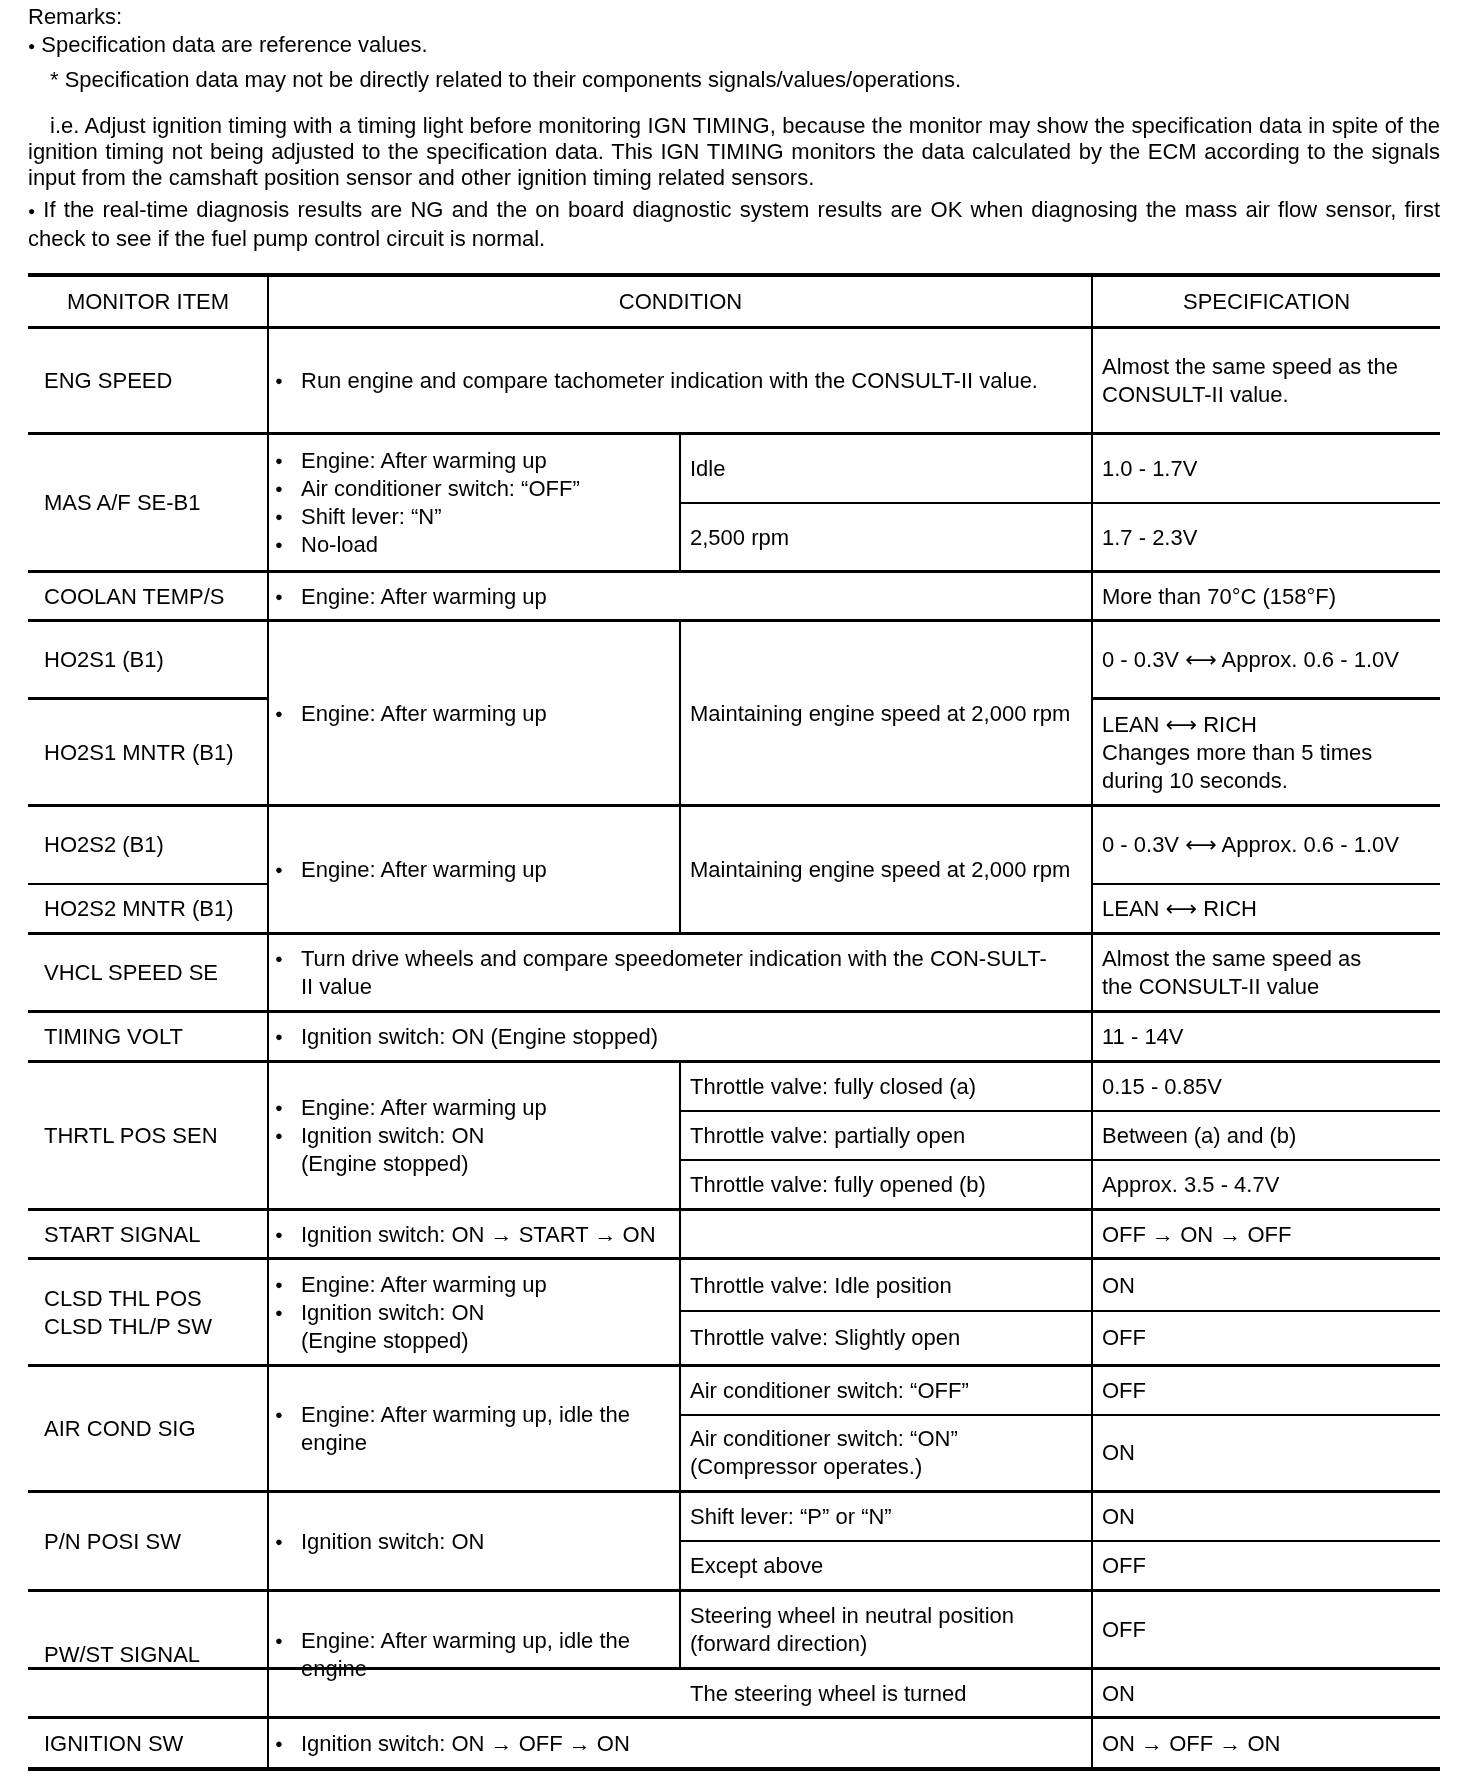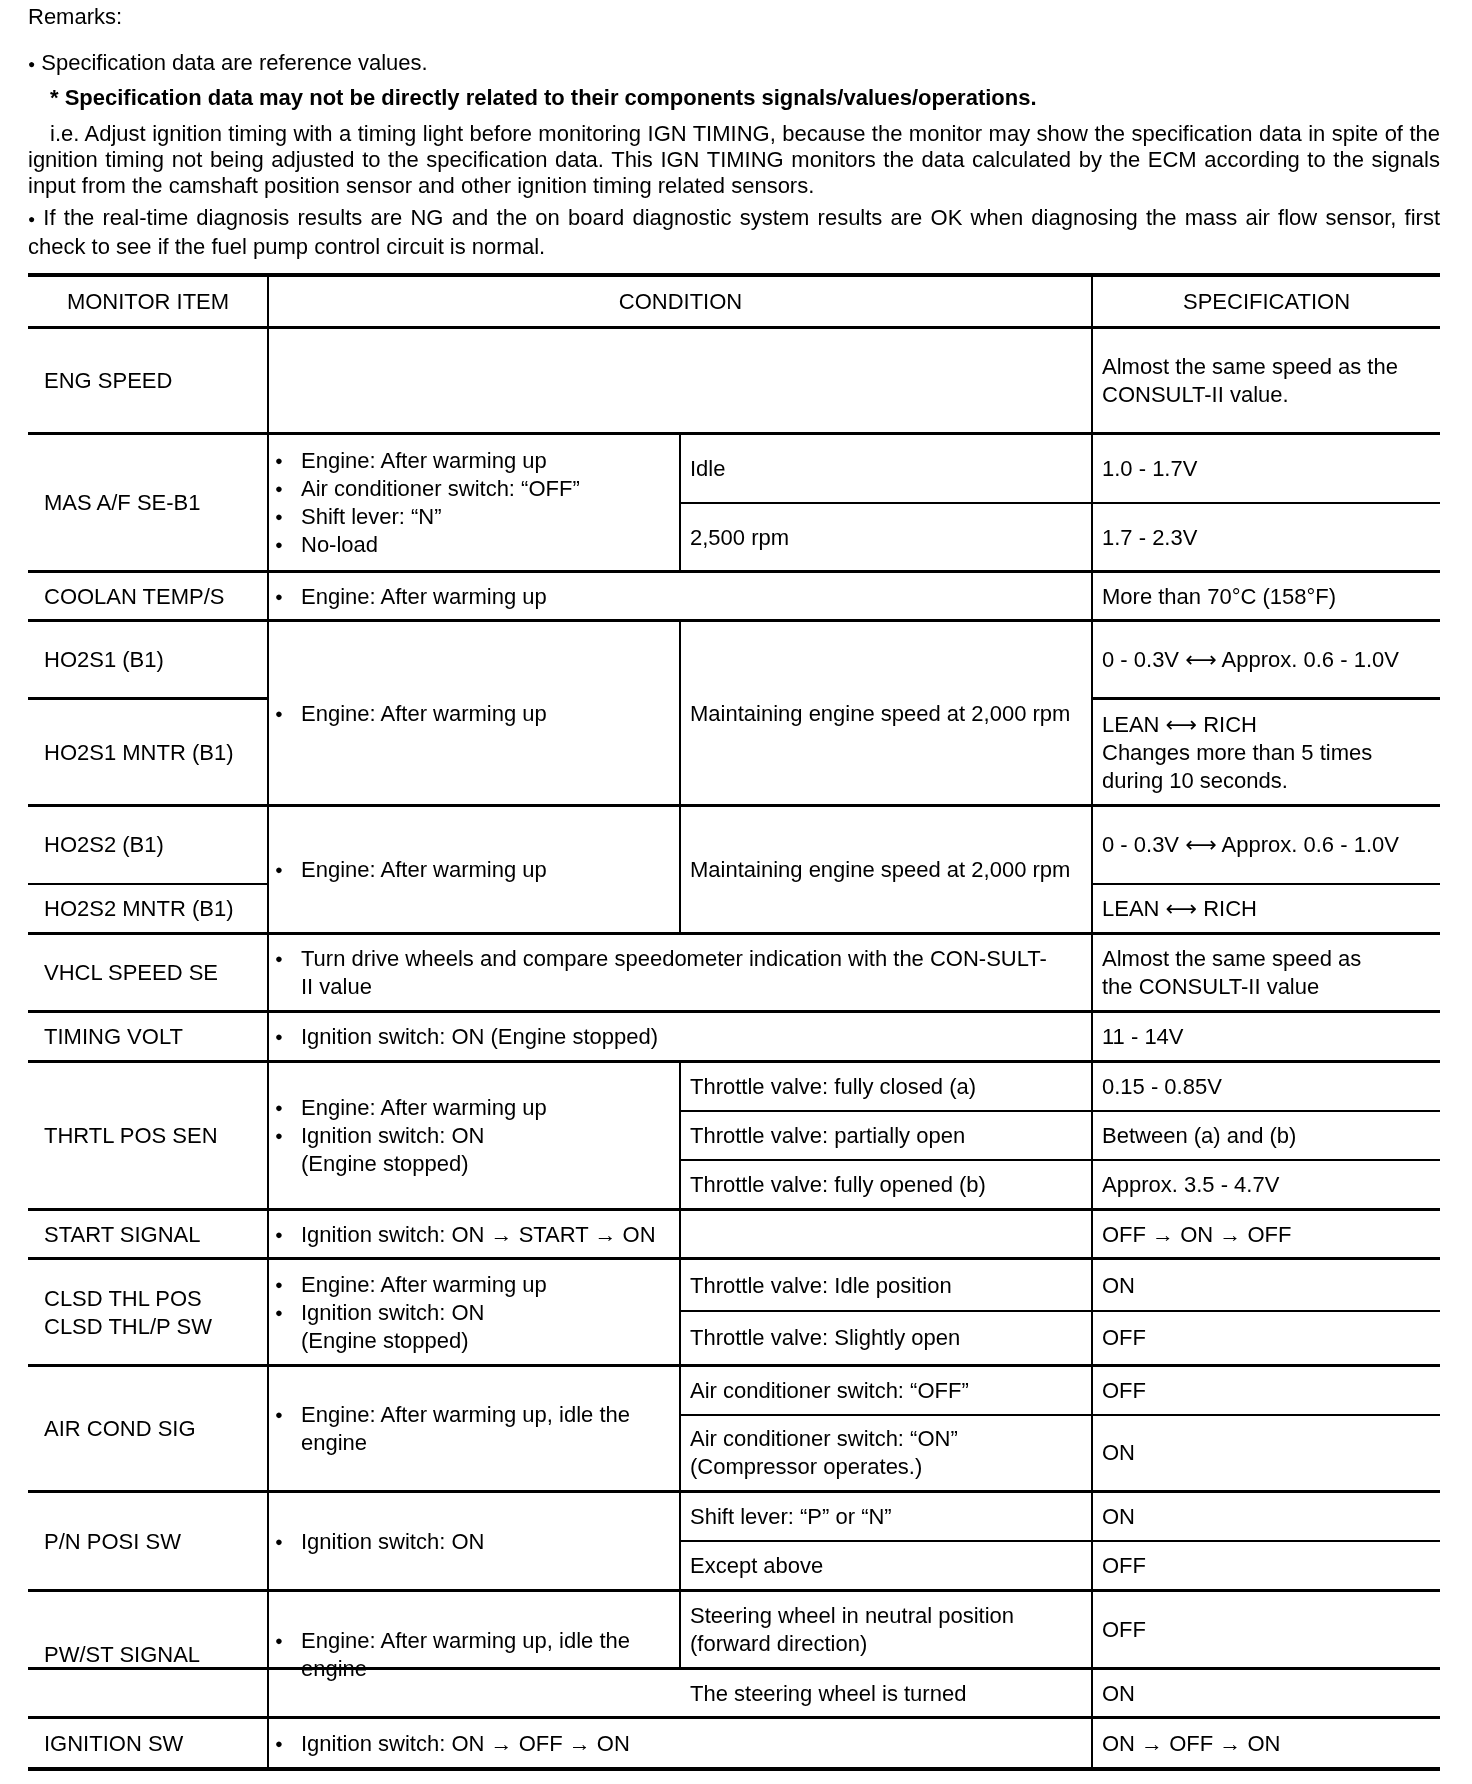--- a/index.html
+++ b/index.html
@@ -1,23 +1,23 @@
 <!DOCTYPE html>
 <html><head>
 <meta charset="utf-8">
 <style>
   html, body { margin: 0; padding: 0; background: #ffffff; }
   body { width: 1472px; height: 1784px; position: relative; overflow: hidden;
          font-family: "Liberation Sans", sans-serif; color: #000; font-size: 22px; }
   .remarks { position: absolute; left: 28px; top: 4px; width: 1412px; line-height: 26px; }
   .remarks p { margin: 0; }
-  .remarks .title { margin-bottom: 20px; }
+  .remarks .title { margin-bottom: 2px; }
   .remarks .b { margin-bottom: 6px; }
   .remarks .b::before { content: "\25CF"; font-size: 12px; margin-right: 6px; position: relative; top: -2px; }
-  .remarks .ind { padding-left: 24px; margin-bottom: 10px; font-weight: bold; }
+  .remarks .ind { padding-left: 24px; margin-bottom: 20px; }
   .remarks .just { text-align: justify; text-align-last: left; }
   .remarks .i { padding-left: 22px; }
 
   .cell { position: absolute; box-sizing: border-box; display: flex; align-items: center;
           padding: 0 14px 0 16px; line-height: 28px; }
   .cell.center { justify-content: center; padding: 0; }
   .cell.sub { padding-left: 9px; }
   .cell.spec { padding-left: 9px; }
   .blist { margin: 0; padding: 0; list-style: none; }
   .blist li { position: relative; padding-left: 32px; }
@@ -75,20 +75,21 @@
   <div class="vl" style="left:679px;top:1061px;height:149px"></div>
   <div class="vl" style="left:679px;top:1209px;height:460px"></div>
 
   <div class="cell center" style="left:28px;width:240px;top:277px;height:50px">MONITOR ITEM</div>
   <div class="cell center" style="left:269px;width:823px;top:277px;height:50px">CONDITION</div>
   <div class="cell center" style="left:1093px;width:347px;top:277px;height:50px">SPECIFICATION</div>
 
   <div class="cell" style="left:28px;width:240px;top:329px;height:104px">ENG SPEED</div>
   <div class="cell" style="left:269px;width:823px;top:329px;height:104px;padding-left:0">
     <ul class="blist" style="padding-right:30px">
+      <li>Run engine and compare tachometer indication with the CONSULT-II value.</li>
     </ul>
   </div>
   <div class="cell spec" style="left:1093px;width:347px;top:329px;height:104px">Almost the same speed as the CONSULT-II value.</div>
 
   <div class="cell" style="left:28px;width:240px;top:435px;height:136px">MAS A/F SE-B1</div>
   <div class="cell" style="left:269px;width:411px;top:435px;height:136px;padding-left:0">
     <ul class="blist">
       <li>Engine: After warming up</li>
       <li>Air conditioner switch: “OFF”</li>
       <li>Shift lever: “N”</li>

